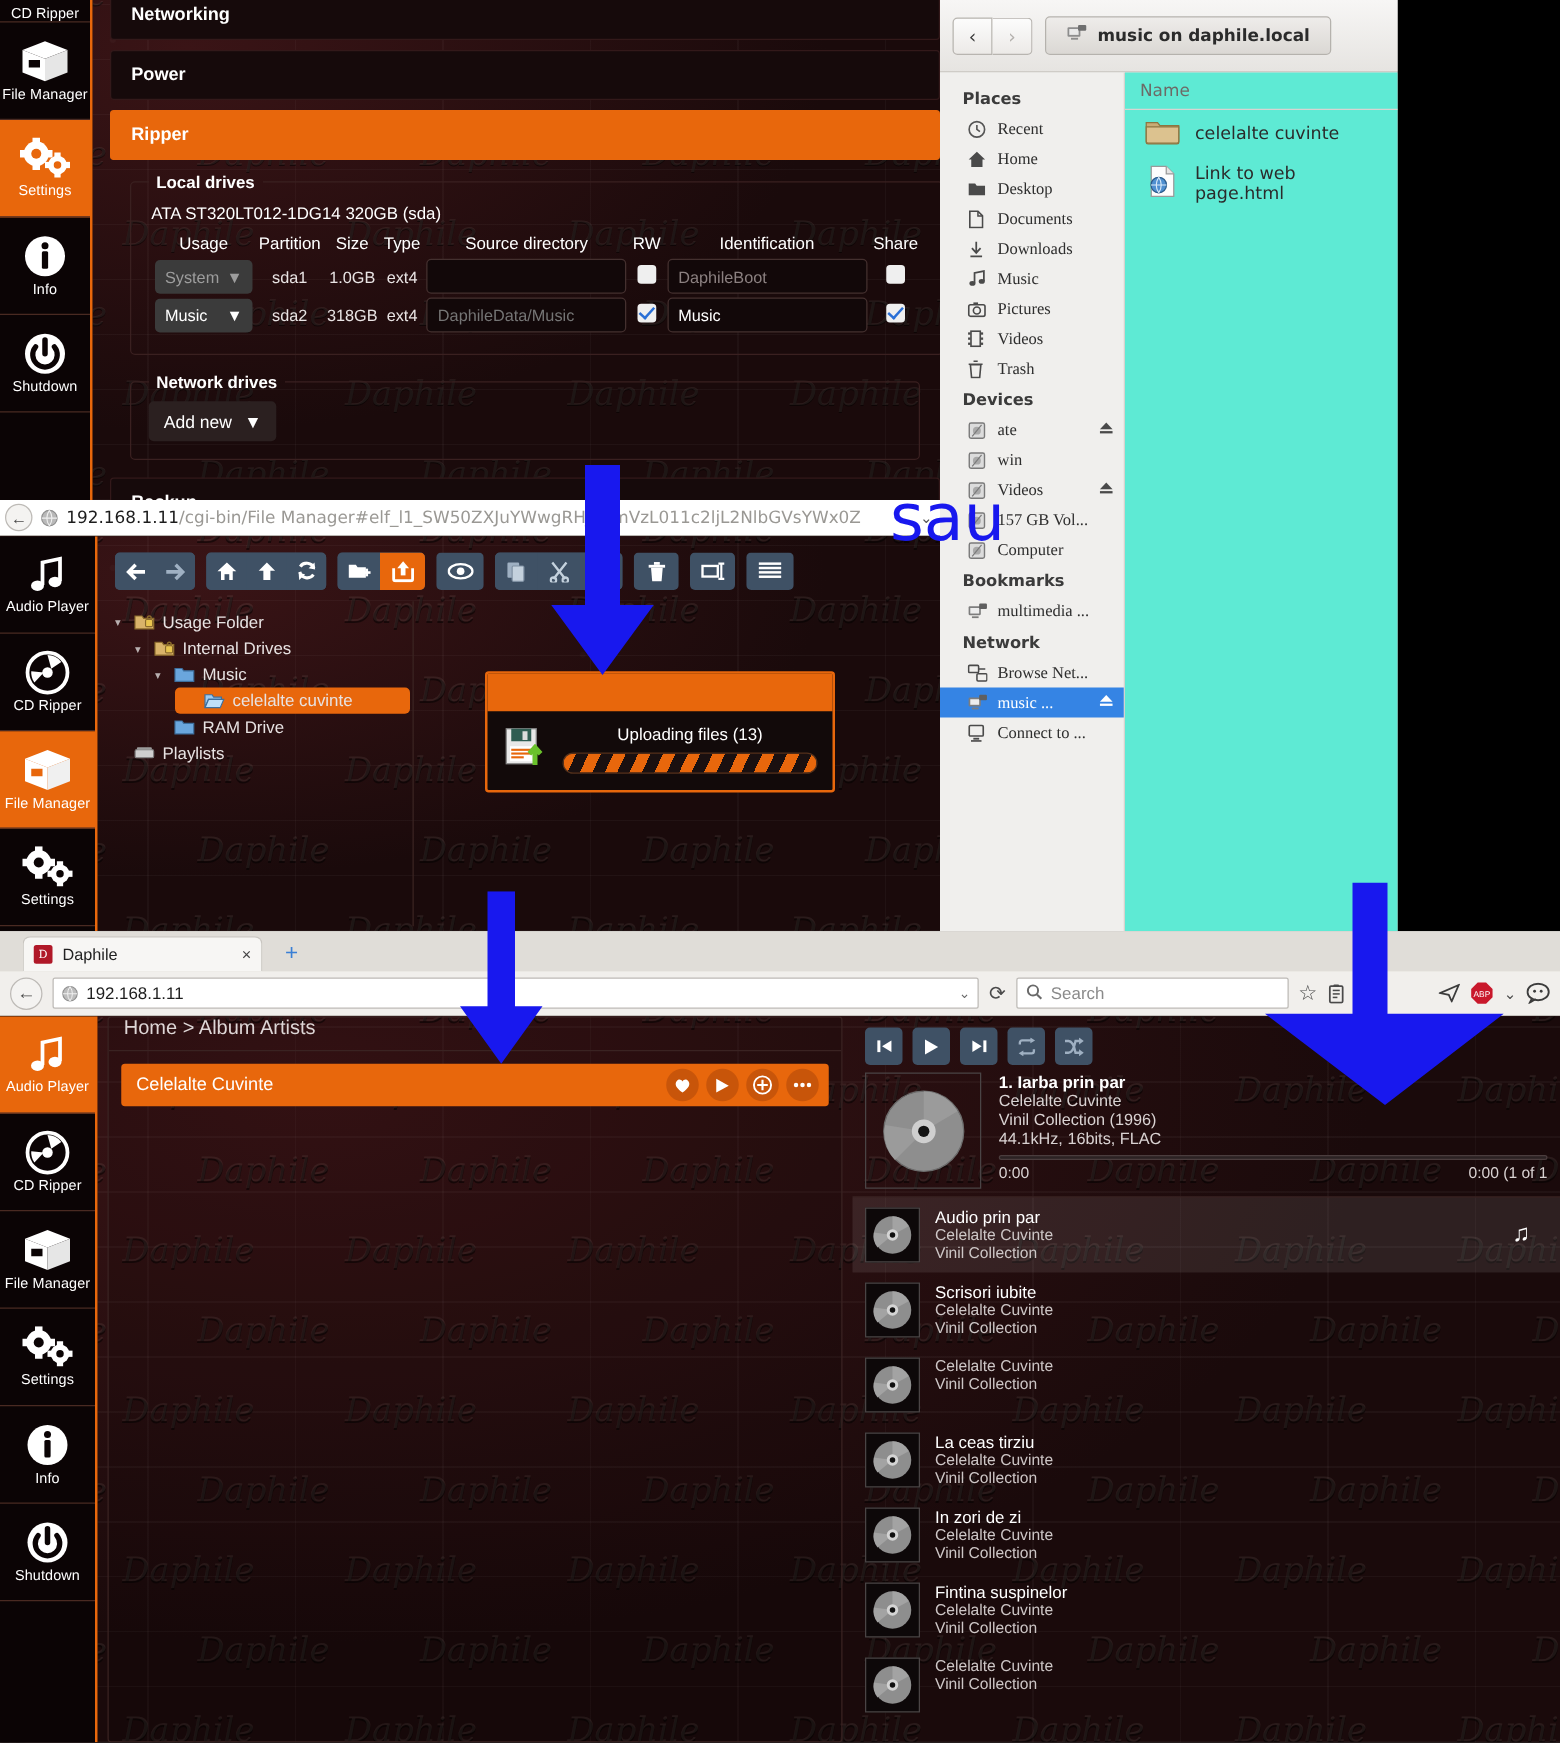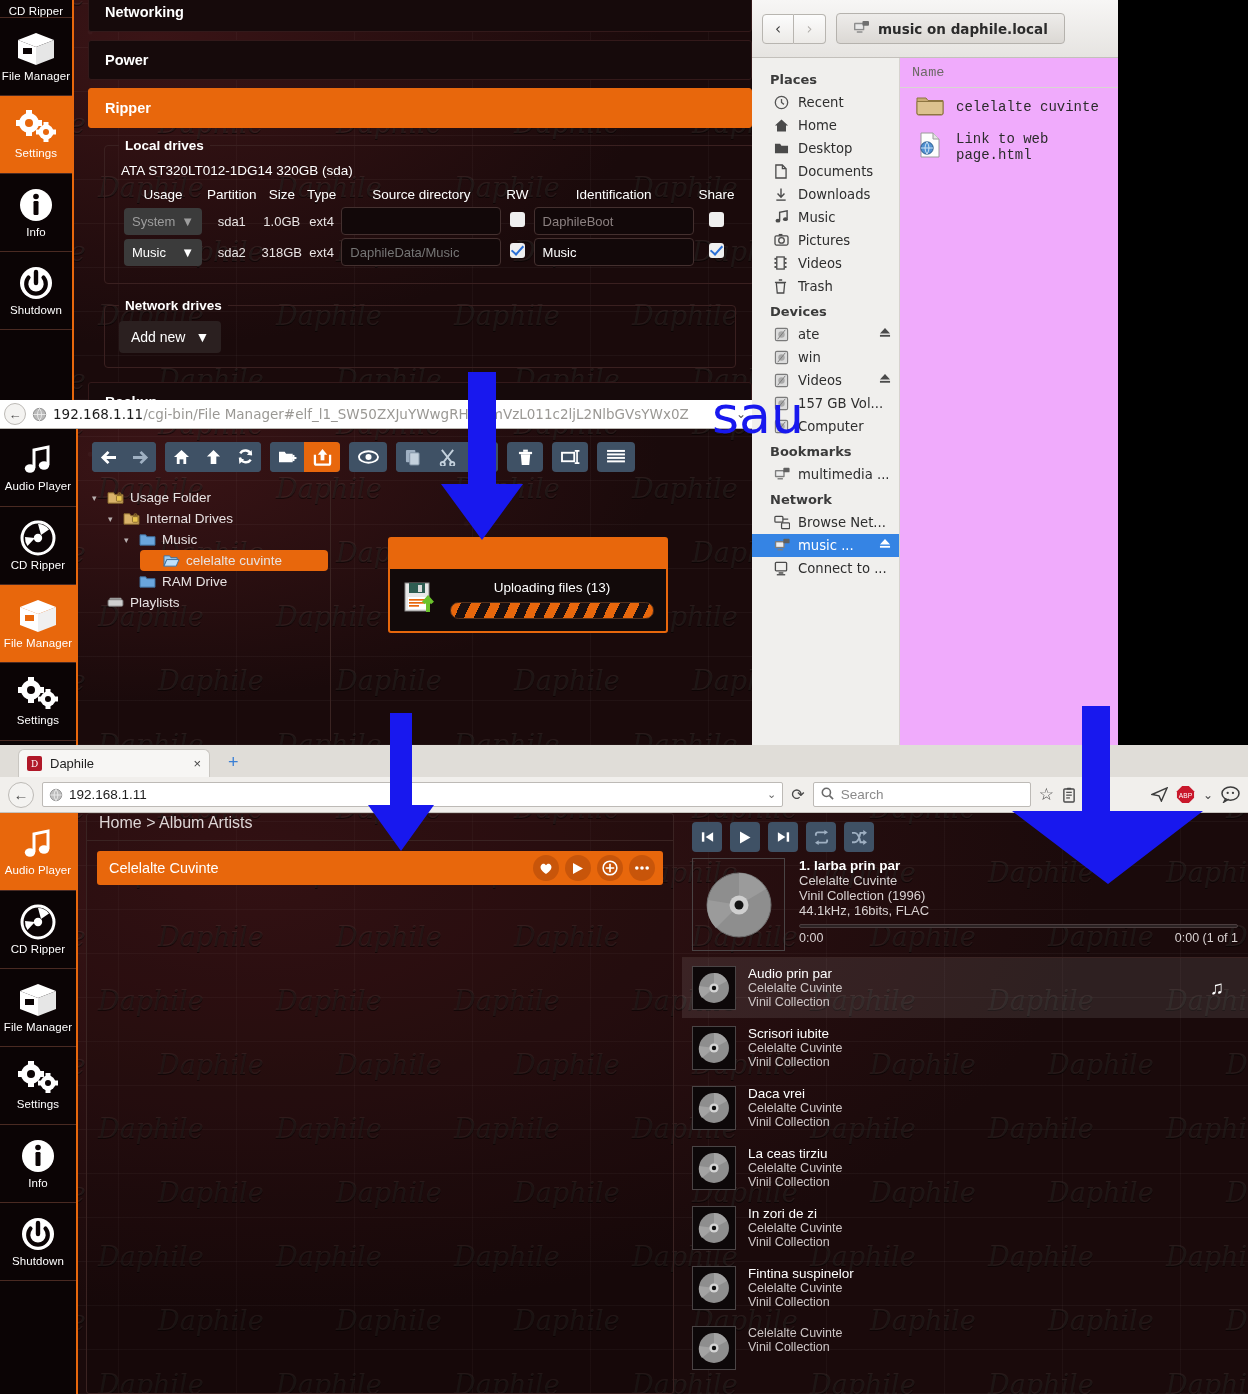--- a/index.html
+++ b/index.html
@@ -71,24 +71,24 @@
   .navbtns{ display:flex; }
   .navbtn{ width:32px;height:30px; background:linear-gradient(180deg,#fcfcfc,#eceae7);
     border:1px solid #b8b5b0; display:flex;align-items:center;justify-content:center; color:#3a3a3a; font-size:15px;}
   .navbtn:first-child{ border-radius:4px 0 0 4px; }
   .navbtn:last-child{ border-radius:0 4px 4px 0; border-left:0; color:#b3b0ac;}
   .pathbtn{ height:31px; background:linear-gradient(180deg,#eeecea,#dbd8d4); border:1px solid #b5b2ad;
     border-radius:4px; display:flex;align-items:center;gap:8px;padding:0 16px;font-size:13.5px;color:#2b2b2b;font-weight:bold;}
   .fbody{ display:flex; height:687px; }
   .fside{ width:148px; background:#f0efed; border-right:1px solid #d6d3cf; padding-top:8px; position:relative;}
   .fsec{ font-size:13px; font-weight:bold; color:#3b3b3b; padding:6px 0 4px 18px; }
-  .frow{ display:flex;align-items:flex-start;gap:8px; padding:4px 8px 4px 22px; font-size:13.2px; color:#2e2e2e;}
+  .frow{ display:flex;align-items:center;gap:8px; padding:4px 8px 4px 22px; font-size:13.2px; color:#2e2e2e;font-family:Liberation Serif, serif;}
   .frow.on{ background:#3584e4; color:#fff; }
   .frow .ej{ margin-left:auto; font-size:11px; }
-  .flist{ flex:1; background:#f0abfc;font-family:Liberation Mono, monospace; }
+  .flist{ flex:1; background:#5eead4; }
   .fhead{ height:30px; border-bottom:1px solid #d8d5d1; display:flex;align-items:center;
     padding-left:12px; font-size:13.5px; color:#6d6a66;}
   .fitem{ display:flex;align-items:center;gap:12px; padding:5px 10px 5px 16px; font-size:14px; color:#2b2b2b;}
 
   
   #mid { position:absolute; left:0; top:400px; width:752px; height:345px; background:#dcdad5; }
   .urlbar{ height:29px; background:#fff; border-bottom:1px solid #b9b6b1; display:flex; align-items:center; gap:6px; padding-left:4px;}
   .backcirc{ width:22px;height:22px;border-radius:50%;border:1px solid #bdbab6;background:#f4f3f1;
     display:flex;align-items:center;justify-content:center;color:#4a4a4a;font-size:13px;}
   .urltxt{ font-size:13.5px; color:#9a9894; font-family:"DejaVu Sans",sans-serif; white-space:nowrap; overflow:hidden;}
@@ -1257,21 +1257,20 @@
               <div class="disc">
                 <svg width="34" height="34" viewBox="0 0 34 34">
                   <circle cx="17" cy="17" r="15" fill="#8e8e8e"></circle>
                   <path d="M17 2 A15 15 0 0 1 30 10 L17 17 Z" fill="#a3a3a3"></path>
                   <path d="M5 27 A15 15 0 0 1 2 15 L17 17 Z" fill="#a3a3a3"></path>
                   <circle cx="17" cy="17" r="4.6" fill="#d4d4d4"></circle>
                   <circle cx="17" cy="17" r="2.2" fill="#101010"></circle>
                 </svg>
               </div>
               <div style="flex: 1 1 0%; min-width: 0px;">
-                <div class="t1">Daca vrei</div>
                 <div class="t2">Celelalte Cuvinte</div>
                 <div class="t3">Vinil Collection</div>
               </div>
             </div>
             <div class="trk">
               <div class="disc">
                 <svg width="34" height="34" viewBox="0 0 34 34">
                   <circle cx="17" cy="17" r="15" fill="#8e8e8e"></circle>
                   <path d="M17 2 A15 15 0 0 1 30 10 L17 17 Z" fill="#a3a3a3"></path>
                   <path d="M5 27 A15 15 0 0 1 2 15 L17 17 Z" fill="#a3a3a3"></path>

